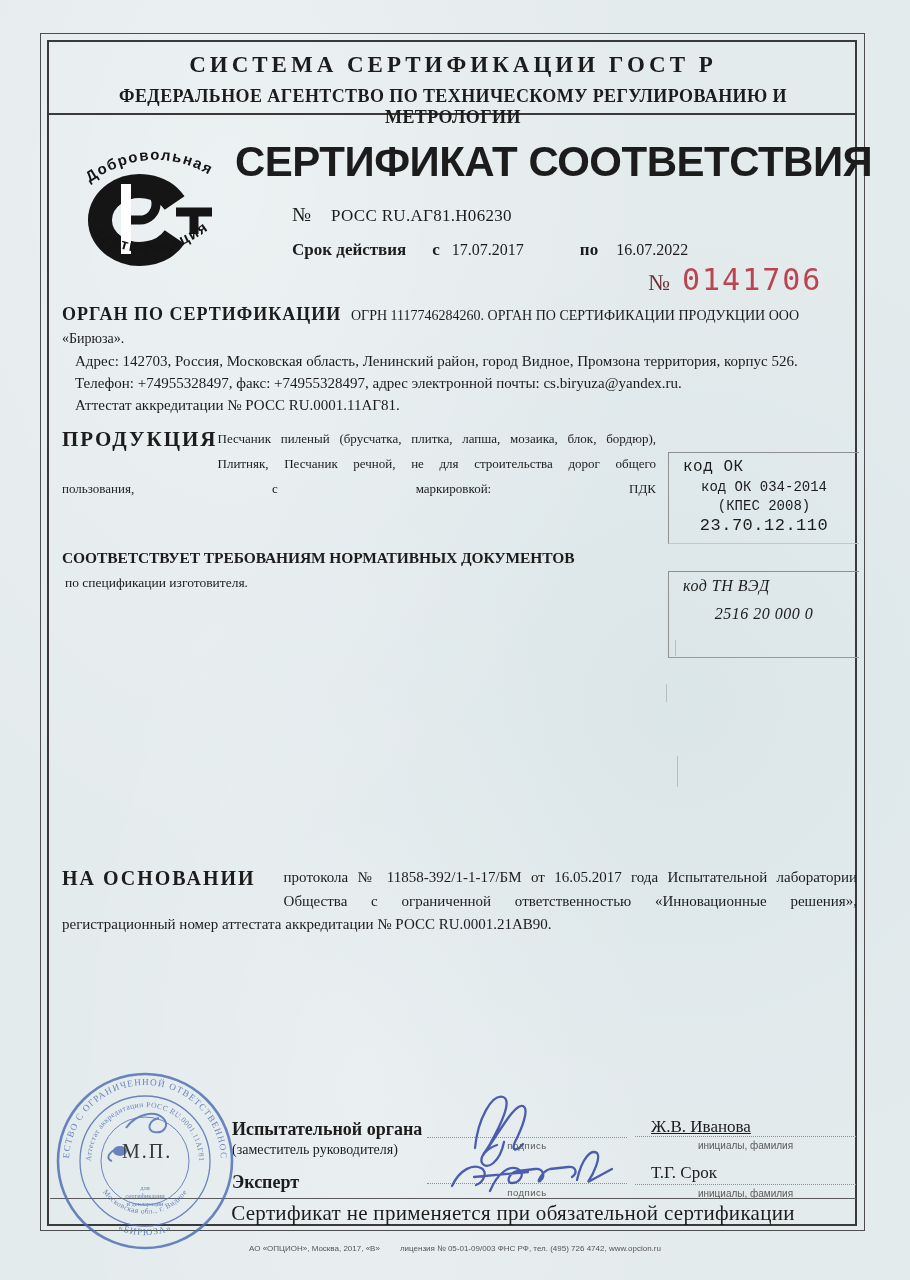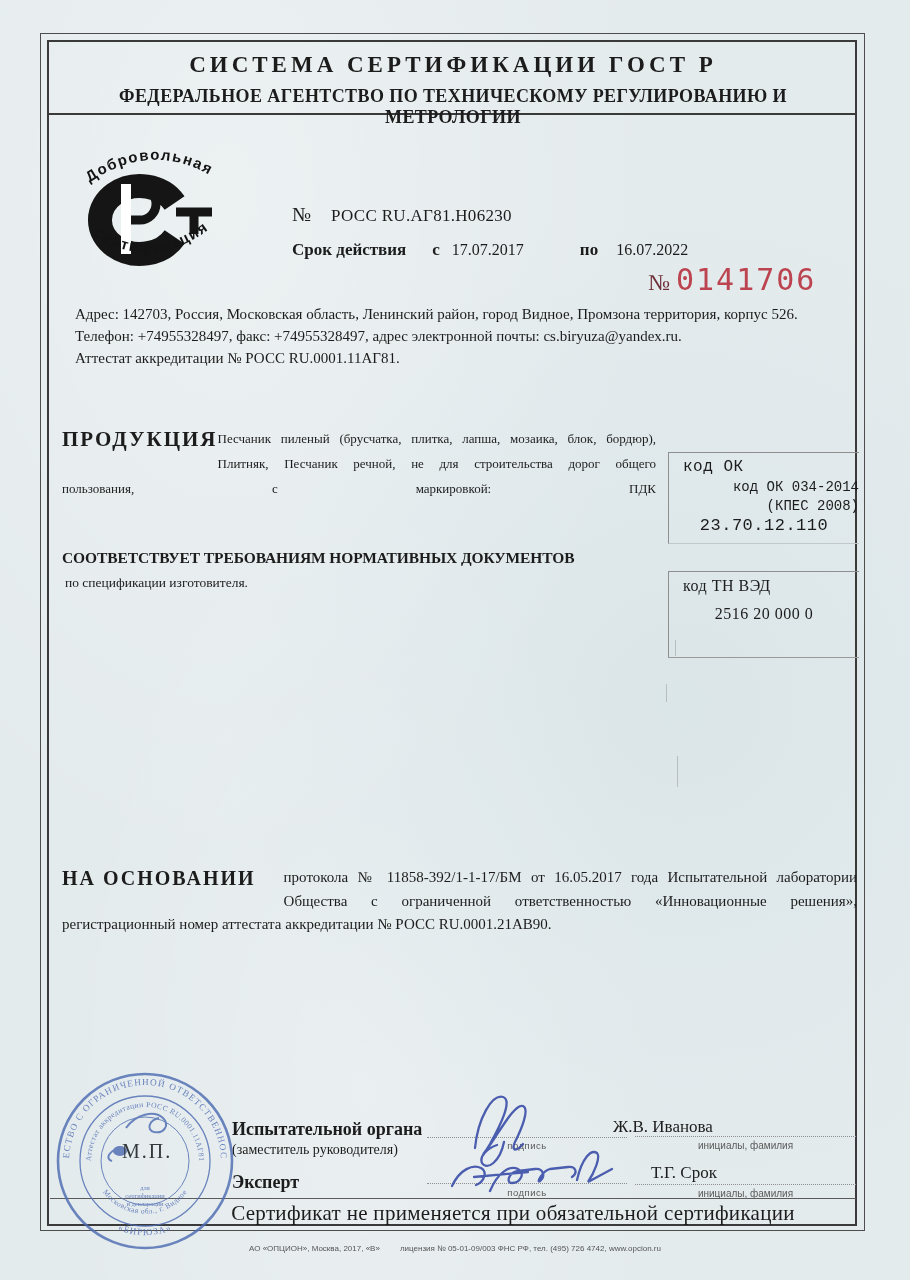--- a/index.html
+++ b/index.html
@@ -33,34 +33,34 @@
   .certno .no-lbl{font-size:20px;}
   .certno .no-val{margin-left:20px;font-size:17px;letter-spacing:.3px;}
   .validity{left:292px;top:240px;font-size:17px;white-space:nowrap;}
   .validity .b{font-weight:bold;}
   .validity .vfrom-lbl{margin-left:26px;}
   .validity .vfrom{margin-left:12px;font-size:16px;}
   .validity .vto-lbl{margin-left:56px;}
   .validity .vto{margin-left:18px;font-size:16px;}
   .blankno{left:648px;top:262px;white-space:nowrap;}
   .blankno .bn-lbl{font-size:23px;color:#6e2e36;}
-  .blankno .bn-val{font-family:"DejaVu Sans Mono", monospace;font-size:30px;color:#bc4450;letter-spacing:2px;margin-left:6px;}
+  .blankno .bn-val{font-family:"DejaVu Sans Mono", monospace;font-size:30px;color:#bc4450;letter-spacing:2px;margin-left:12px;}
   
   .org{left:62px;top:303px;width:795px;font-size:15px;line-height:22px;}
   .org .sec-h{font-size:18px;font-weight:bold;letter-spacing:1px;}
   .org .sum{font-size:14px;margin-left:6px;}
   .org .sub{padding-left:13px;font-size:15px;}
   .product{left:62px;top:426px;width:594px;text-align:justify;text-align-last:justify;font-size:13px;line-height:25px;word-spacing:1.5px;}
   .product .sec-h{float:left;font-size:21px;font-weight:bold;letter-spacing:2px;line-height:26px;}
   .codebox{left:668px;width:190px;border-top:1.5px solid #8f8f8f;border-left:1.5px solid #8f8f8f;}
   .codebox .cb-lbl{font-size:16px;letter-spacing:.5px;padding:5px 0 0 14px;}
   .cb-ok{top:452px;height:90px;border-bottom:1px solid #c2c8ca;font-family:Liberation Mono, monospace;}
-  .cb-ok .l1,.cb-ok .l2{text-align:right;font-size:14px;margin-top:3px;}
+  .cb-ok .l1,.cb-ok .l2{text-align:center;font-size:14px;margin-top:3px;}
   .cb-ok .val{text-align:center;font-size:17px;margin-top:2px;letter-spacing:.5px;}
-  .cb-tn{top:571px;height:85px;border-bottom:1.5px solid #9a9a9a;}
+  .cb-tn{top:571px;height:85px;border-bottom:1.5px solid #9a9a9a;font-style:italic;}
   .cb-tn .val{text-align:center;font-size:16px;margin-top:10px;letter-spacing:.5px;}
   .compl-h{left:62px;top:549px;font-size:15.5px;font-weight:bold;letter-spacing:-.1px;}
   .compl-n{left:65px;top:575px;font-size:13.5px;}
   .tick{width:1px;background:#9a9a9a;opacity:.55;}
   .basis{left:62px;top:866px;width:795px;text-align:justify;font-size:15px;line-height:23.5px;}
   .basis .sec-h{float:left;font-size:20px;font-weight:bold;letter-spacing:2px;margin-right:28px;line-height:24px;}
   .addinfo{left:62px;top:1039px;font-size:19px;white-space:nowrap;}
   .addinfo .sec-h{font-weight:bold;letter-spacing:1px;}
   .addinfo .txt{font-size:14px;font-weight:bold;margin-left:28px;}
   
@@ -74,21 +74,21 @@
   .n1{left:635px;top:1136px;}
   .n2{left:635px;top:1184px;}
   .cap{font-family:"Liberation Sans", sans-serif;color:#5a5a5a;text-align:center;}
   .sigcap{width:200px;font-size:9.5px;letter-spacing:.5px;}
   .c1{left:427px;top:1140px;}
   .c2{left:427px;top:1187px;}
   .namecap{width:221px;font-size:10px;}
   .nc1{left:635px;top:1140px;}
   .nc2{left:635px;top:1188px;}
   .pname{font-size:17px;white-space:nowrap;}
-  .pn1{left:613px;top:1117px;}
+  .pn1{left:651px;top:1117px;text-decoration:underline;}
   .pn2{left:651px;top:1163px;}
   .mp{left:122px;top:1140px;font-size:20px;letter-spacing:2px;color:#33383c;}
   
   .footnote{left:163px;top:1201px;width:700px;text-align:center;font-size:21px;letter-spacing:.3px;}
   .printline{left:0;top:1244px;width:910px;text-align:center;font-family:"Liberation Sans", sans-serif;font-size:8px;color:#555;}
   .printline .pl-l{margin-right:20px;}
   
   .sigsvg{left:430px;top:1078px;width:220px;height:130px;}
   .stampsvg{left:46px;top:1062px;width:198px;height:198px;opacity:.82;}
   .lg-txt{font-family:"Liberation Sans", sans-serif;font-weight:bold;font-size:15px;letter-spacing:1.5px;fill:#141414;}
@@ -114,34 +114,39 @@
       <path id="lg-bot" d="M 14,98 Q 80,150 148,92" fill="none"></path>
     </defs>
     <text class="lg-txt" text-anchor="middle"><textPath href="#lg-top" startOffset="50%">Добровольная</textPath></text>
     <path d="M 104.6,73 A 40,34 0 1 0 104.6,107" fill="none" stroke="#151515" stroke-width="24"></path>
     <path d="M 56,58 H 70 A 16,16 0 0 1 70,90 H 56" fill="none" stroke="#151515" stroke-width="9"></path>
     <path d="M 56,124 V 54" fill="none" stroke="#ffffff" stroke-width="10"></path>
     <path d="M 106,82 H 142 M 124,82 V 104" fill="none" stroke="#151515" stroke-width="9"></path>
     <text class="lg-txt" text-anchor="middle"><textPath href="#lg-bot" startOffset="50%">сертификация</textPath></text>
   </svg>
 
+  <div class="abs title">СЕРТИФИКАТ СООТВЕТСТВИЯ</div>
 
   <div class="abs certno">
     <span class="no-lbl">№</span><span class="no-val">РОСС RU.АГ81.Н06230</span>
   </div>
 
   <div class="abs validity">
     <span class="b">Срок действия</span><span class="b vfrom-lbl">с</span><span class="vfrom">17.07.2017</span><span class="b vto-lbl">по</span><span class="vto">16.07.2022</span>
   </div>
 
   <div class="abs blankno">
     <span class="bn-lbl">№</span><span class="bn-val">0141706</span>
   </div>
 
   <div class="abs org">
+    <div>
+      <span class="sec-h">ОРГАН ПО СЕРТИФИКАЦИИ</span>
+      <span class="sum">ОГРН 1117746284260. ОРГАН ПО СЕРТИФИКАЦИИ ПРОДУКЦИИ ООО «Бирюза».</span>
+    </div>
     <div class="sub">Адрес: 142703, Россия, Московская область, Ленинский район, город Видное, Промзона территория, корпус 526.</div>
     <div class="sub">Телефон: +74955328497, факс: +74955328497, адрес электронной почты: cs.biryuza@yandex.ru.</div>
     <div class="sub">Аттестат аккредитации № РОСС RU.0001.11АГ81.</div>
   </div>
 
   <div class="abs product">
     <span class="sec-h">ПРОДУКЦИЯ</span>
     <span>Песчаник пиленый (брусчатка, плитка, лапша, мозаика, блок, бордюр), Плитняк, Песчаник речной, не для строительства дорог общего пользования, с маркировкой: ПДК</span>
   </div>
 

